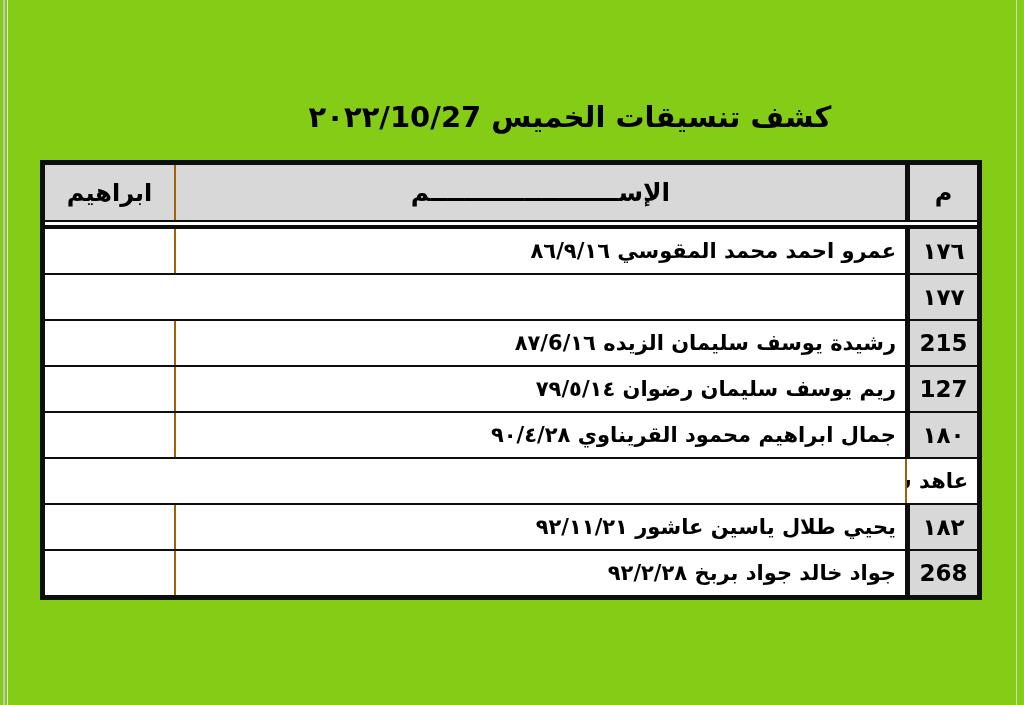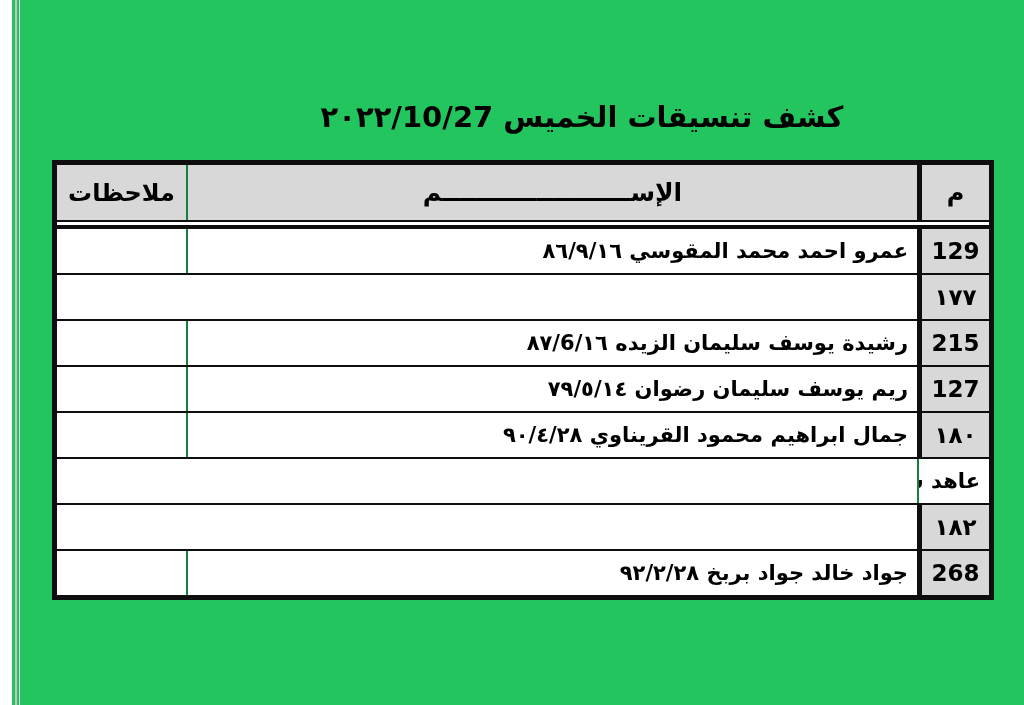--- a/index.html
+++ b/index.html
@@ -4,21 +4,21 @@
 <style>
   html,body{margin:0;padding:0;}
   body{
     width:1024px;height:705px;
     background:#ffffff;
     font-family:"DejaVu Sans", sans-serif;
     position:relative;
     overflow:hidden;
     color:#000;
   }
-  .page{position:absolute;inset:0;background:#22c55e;margin-left:12px;}
+  .page{position:absolute;inset:0;background:#84cc16;}
   
   .scan-left-a{position:absolute;left:3px;top:0;width:2px;height:705px;background:#c3c3c3;}
   .scan-left-b{position:absolute;left:7px;top:0;width:1px;height:705px;background:#e2e2e2;}
   .scan-right{position:absolute;left:1016px;top:0;width:1px;height:705px;background:#d4d4d4;}
 
   .title{
     position:absolute;left:0;top:100px;width:1024px;
     text-align:center;
     font-size:29px;font-weight:bold;
     direction:rtl;
@@ -56,21 +56,21 @@
     display:flex;align-items:center;justify-content:center;
     box-sizing:border-box;
     overflow:hidden;
   }
   .c-num{
     border-left:5px solid #0e0e0e;  
     background:#d8d8d8;
     font-weight:bold;font-size:23px;
   }
   .c-name{
-    border-left:2px solid #15803d;  
+    border-left:2px solid #a16207;  
     justify-content:flex-start;     
     padding:16px 9px;
     font-weight:bold;font-size:21px;
     white-space:nowrap;
   }
   .c-notes{background:#fff;}
   .thead .c-name{justify-content:center;font-size:25px;}
   .thead .c-notes{font-weight:bold;font-size:24px;}
   .thead .c-num{font-size:24px;}
 </style>
@@ -86,29 +86,29 @@
   <div class="title">
     <span>كشف تنسيقات الخميس</span>
     <span class="date" dir="ltr">٢٠٢٢/10/27</span>
   </div>
 
   <div class="tbl">
 
     <div class="grid-row thead">
       <div class="cell c-num">م</div>
       <div class="cell c-name">الإســــــــــــــــــــــم</div>
-      <div class="cell c-notes">ملاحظات</div>
+      <div class="cell c-notes">ابراهيم</div>
     </div>
 
     <div class="head-gap"></div>
 
     <div class="tbody">
 
       <div class="grid-row trow">
-        <div class="cell c-num">129</div>
+        <div class="cell c-num">١٧٦</div>
         <div class="cell c-name">عمرو احمد محمد المقوسي ٨٦/٩/١٦</div>
         <div class="cell c-notes"></div>
       </div>
 
       <div class="grid-row trow">
         <div class="cell c-num">١٧٧</div>
         <div class="cell c-notes"></div>
       </div>
 
       <div class="grid-row trow">
@@ -129,20 +129,21 @@
         <div class="cell c-notes"></div>
       </div>
 
       <div class="grid-row trow">
         <div class="cell c-name">عاهد سليمان عبد القادر حلس ٨١/١١/٢١</div>
         <div class="cell c-notes"></div>
       </div>
 
       <div class="grid-row trow">
         <div class="cell c-num">١٨٢</div>
+        <div class="cell c-name">يحيي طلال ياسين عاشور ٩٢/١١/٢١</div>
         <div class="cell c-notes"></div>
       </div>
 
       <div class="grid-row trow">
         <div class="cell c-num">268</div>
         <div class="cell c-name">جواد خالد جواد بربخ ٩٢/٢/٢٨</div>
         <div class="cell c-notes"></div>
       </div>
 
     </div>

